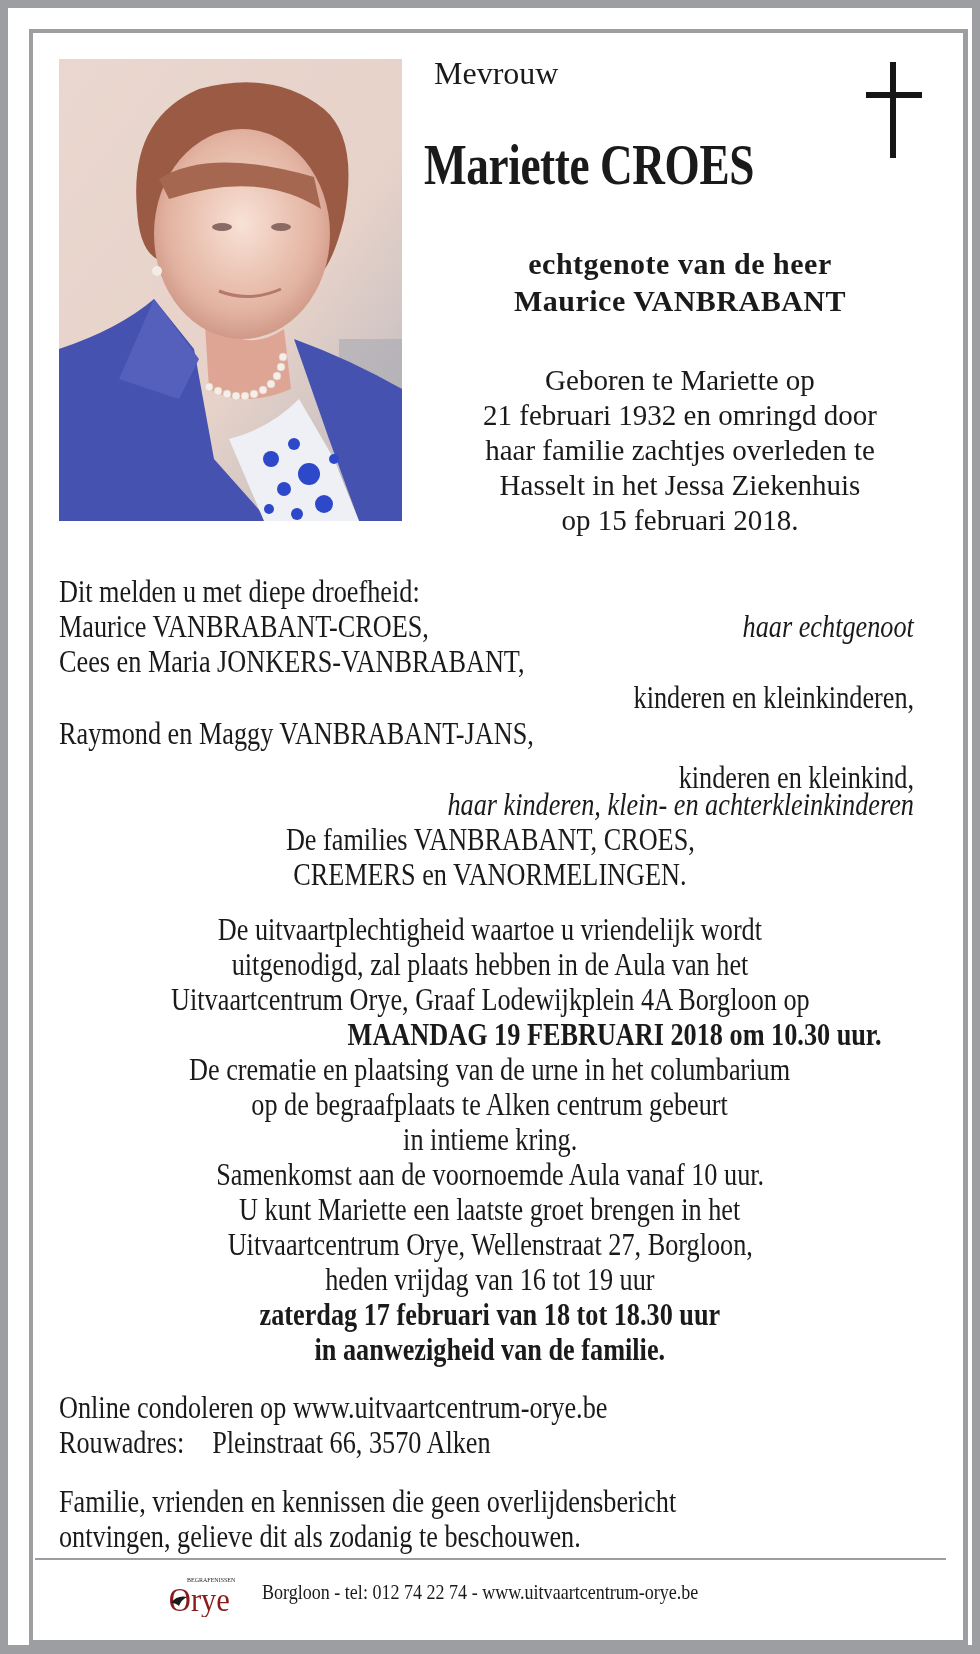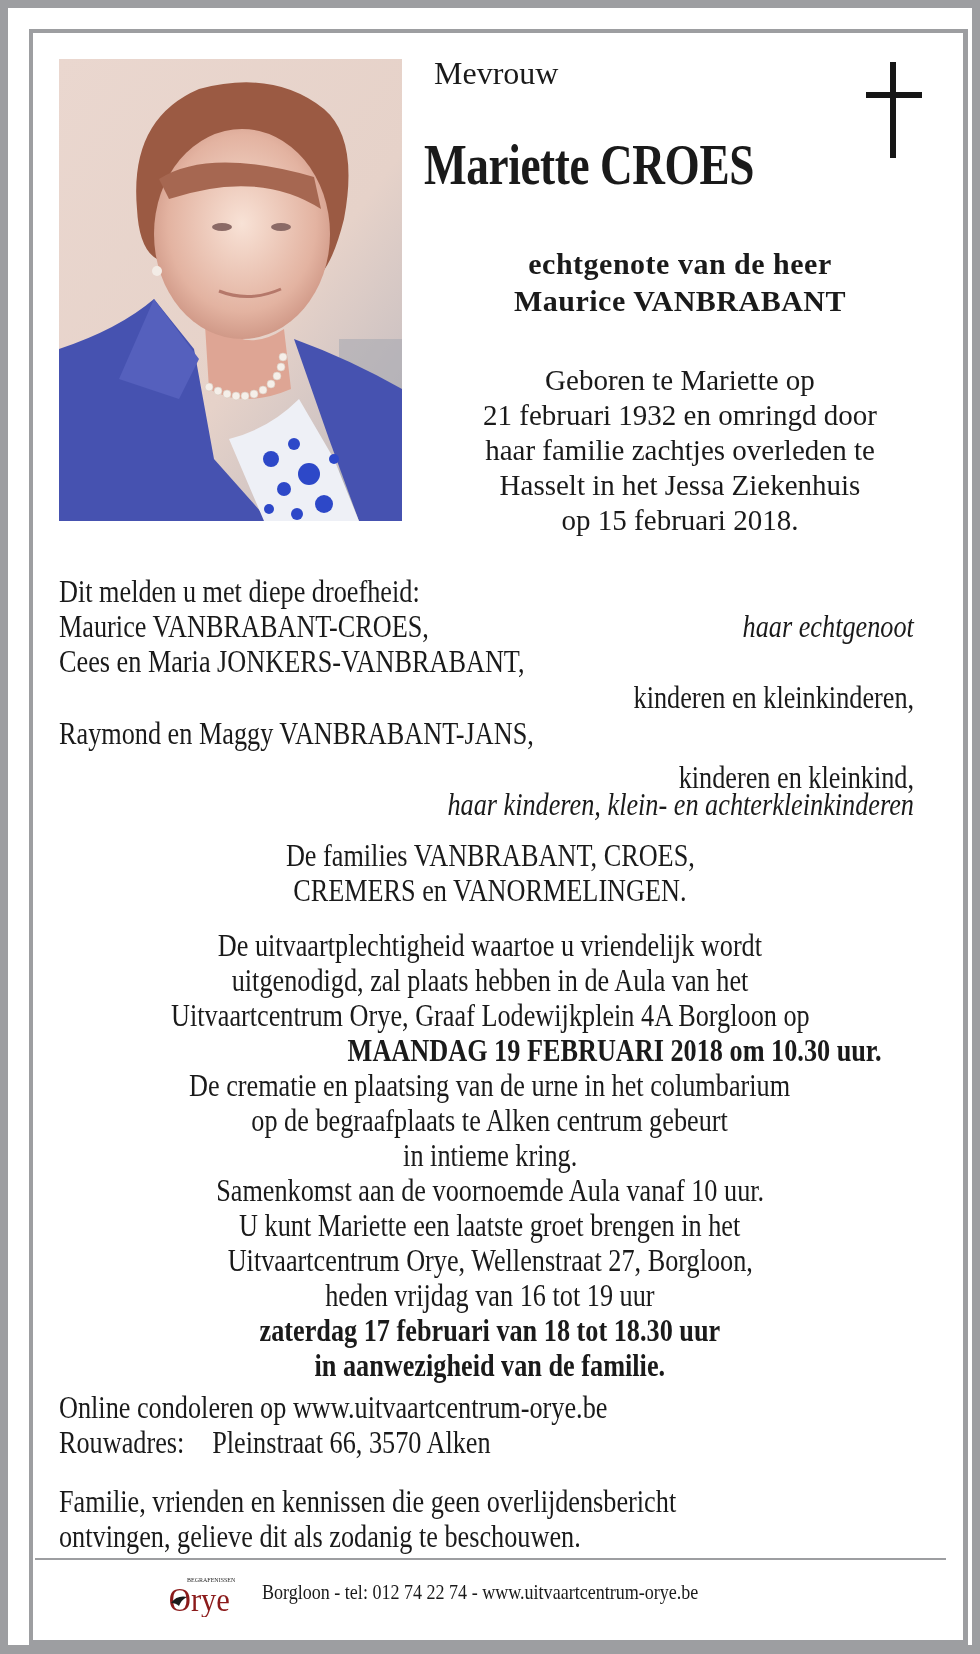--- a/index.html
+++ b/index.html
@@ -20,21 +20,21 @@
     box-sizing: content-box;
   }
   .abs { position: absolute; }
   .photo {
     left: 59px; top: 59px; width: 343px; height: 462px; overflow: hidden;
     background: linear-gradient(180deg, #e8d3cc 0%, #e9d6cd 60%, #cfc6c4 100%);
   }
   .cross-v { left: 890px; top: 62px; width: 6px; height: 96px; background: #161616; }
   .cross-h { left: 866px; top: 92px; width: 56px; height: 6px; background: #161616; }
   .line { position: absolute; white-space: nowrap; font-size: 31px; line-height: 35px; }
-  .center { text-align: center; margin-top: 16px; }
+  .center { text-align: center; }
   .right { text-align: right; }
 
   .mevrouw { left: 434px; top: 55px; font-size: 32px; }
   .name {
     left: 424px; top: 132px; font-size: 58px; font-weight: bold; line-height: 66px;
     transform: scaleX(0.78); transform-origin: left top; letter-spacing: -0.5px;
   }
   .spouse { left: 420px; width: 520px; text-align: center; font-size: 30px; font-weight: bold; line-height: 36px; letter-spacing: 0.5px; }
   .bio { left: 420px; width: 520px; text-align: center; font-size: 29px; line-height: 35px; }
 

